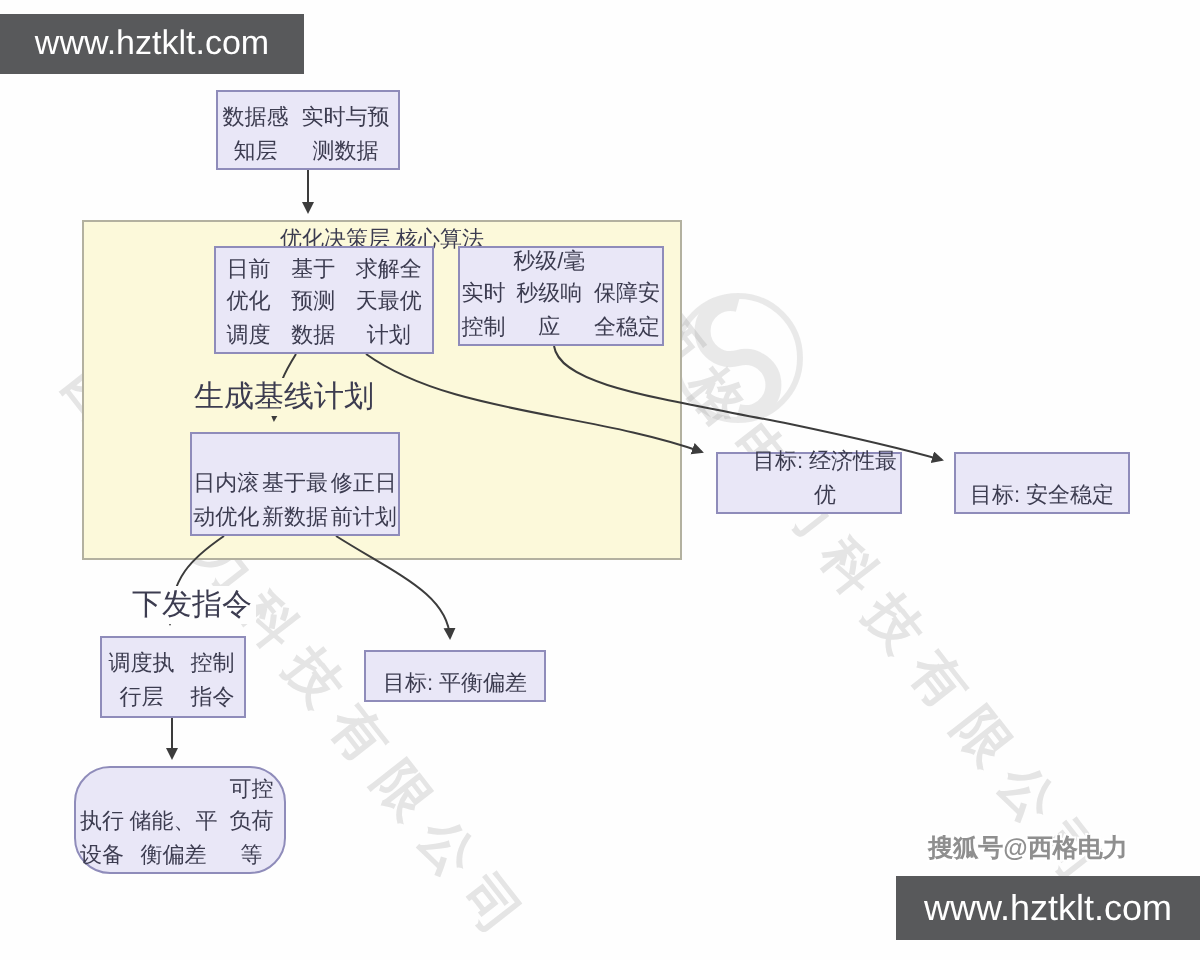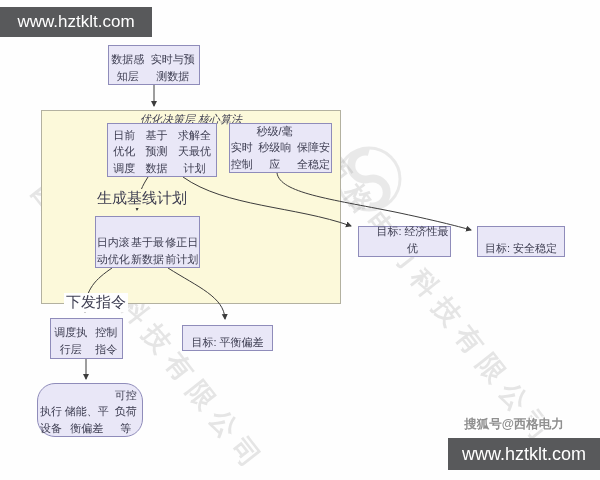--- a/index.html
+++ b/index.html
@@ -12,25 +12,24 @@
   .wm-diag{
     position:absolute;white-space:nowrap;font-weight:bold;
     font-size:27px;letter-spacing:9px;
     color:rgba(128,128,128,0.20);
     transform:rotate(52deg);transform-origin:0 0;
     pointer-events:none;
   }
   .wm-logos{position:absolute;left:0;top:0;pointer-events:none;}
   
   .container-box{
-    position:absolute;left:41px;top:110px;width:300px;height:194px;
+    position:absolute;left:41px;top:110px;width:300px;height:170px;
     background:var(--container-fill,#fcf9da);
     border:1px solid var(--container-border,#b3b1a0);
     box-sizing:border-box;
-    font-style:italic;
   }
   .container-label{
     position:absolute;top:1px;left:0;width:100%;text-align:center;
     font-size:11px;color:#3c3c50;
   }
   
   .connectors{position:absolute;left:0;top:0;}
   .connectors path.link{stroke:var(--arrow,#3c3c3c);stroke-width:1;fill:none;}
   
   .node{

